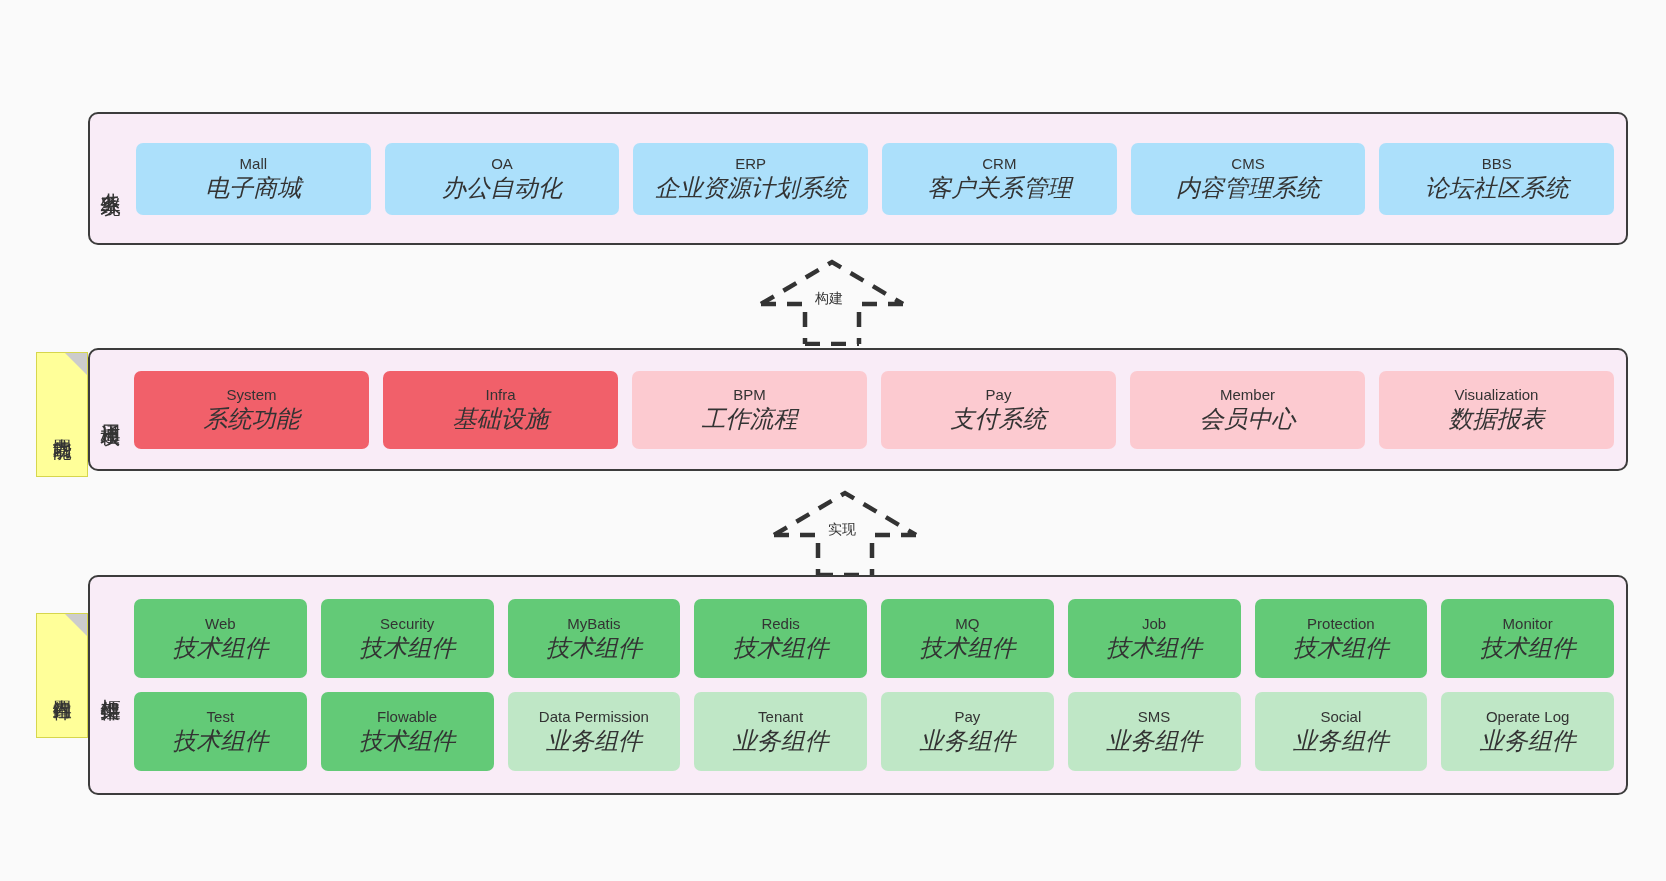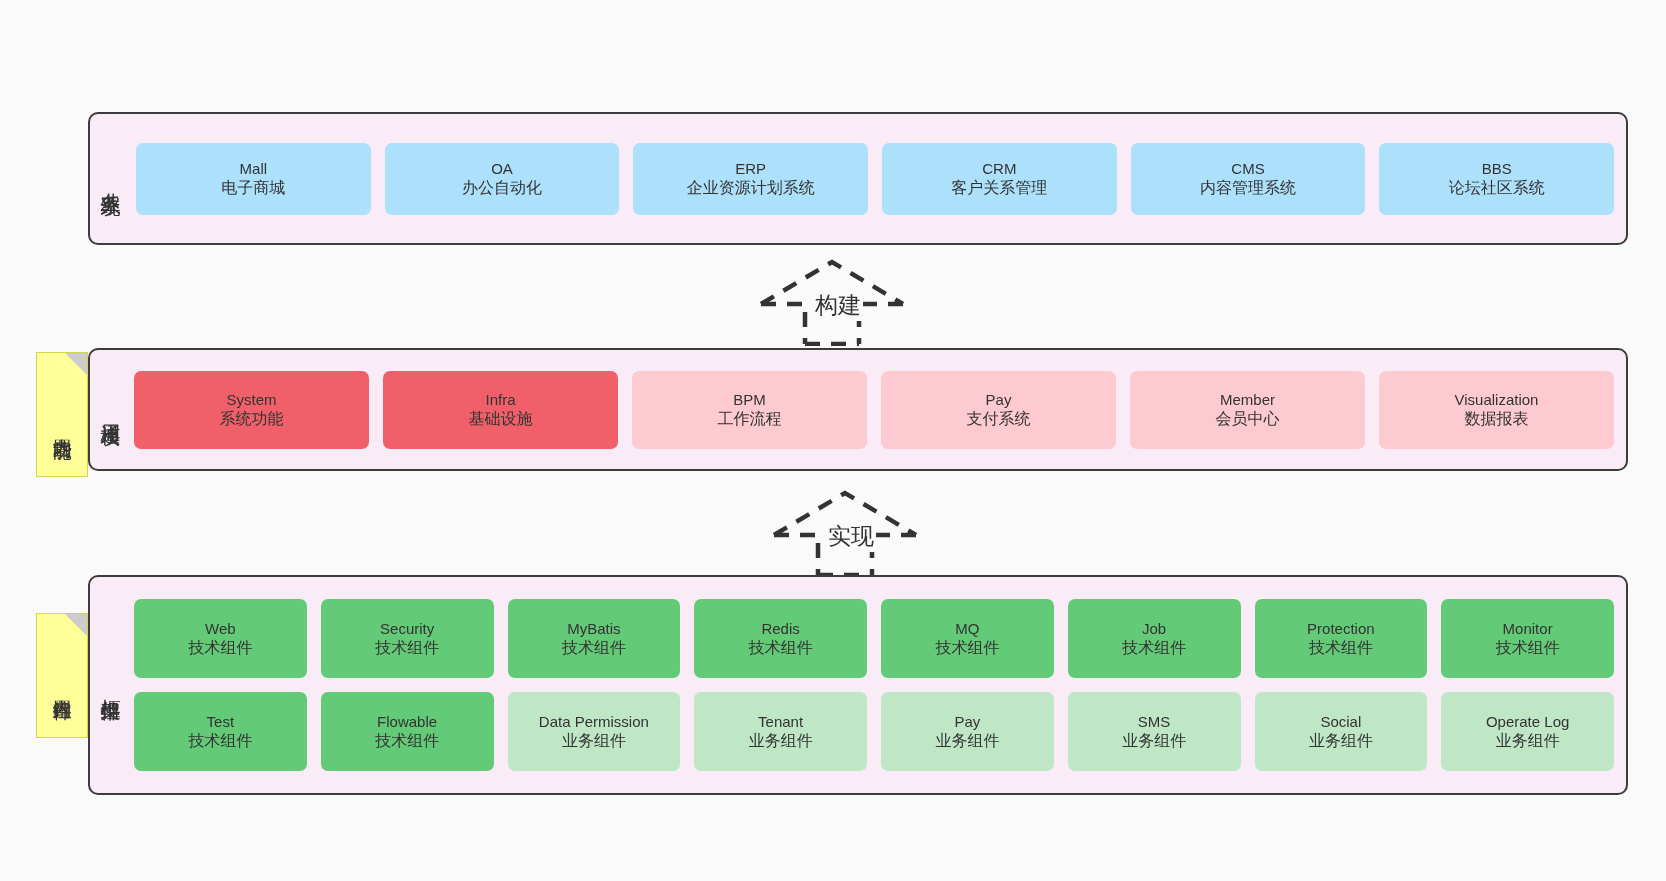--- a/index.html
+++ b/index.html
@@ -94,22 +94,23 @@
     text-align: center;
     line-height: 1.22;
     box-sizing: border-box;
     padding: 4px 6px;
   }
   .cell .t-en {
     font-size: 15px;
     color: #333333;
   }
   .cell .t-cn {
-    font-size: 16px;
-    color: #333333;
+    font-size: 24px;
+    color: #333333;
+    font-style: italic;
   }
 
   .c-blue        { background: #ace0fb; }
   .c-red         { background: #f1606a; align-items: center; }
   .c-pink        { background: #fccad0; }
   .c-green       { background: #63ca77; }
   .c-green-light { background: #bfe7c6; }
 
   
   #band-business { left: 88px; top: 112px; width: 1540px; height: 133px; }
@@ -124,21 +125,21 @@
   #band-framework { left: 88px; top: 575px; width: 1540px; height: 220px; }
   #band-framework .cell { height: 79px; }
 
   
   .gen-arrow {
     position: absolute;
     pointer-events: none;
   }
   .gen-arrow .gen-label {
     position: absolute;
-    font-size: 23px;
+    font-size: 14px;
     color: #333333;
     background: #fafafa;
     padding: 0 2px;
     white-space: nowrap;
   }
   #arrow-build  { left: 745px; top: 256px; width: 175px; height: 90px; }
   #arrow-build .gen-label  { left: 68px; top: 34px; }
   #arrow-impl   { left: 758px; top: 487px; width: 175px; height: 90px; text-align: center; }
   #arrow-impl .gen-label   { left: 68px; top: 34px; }
 </style>

